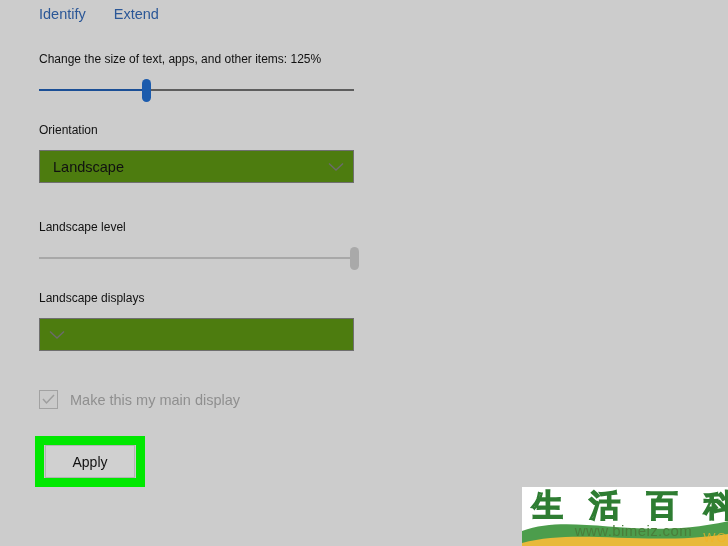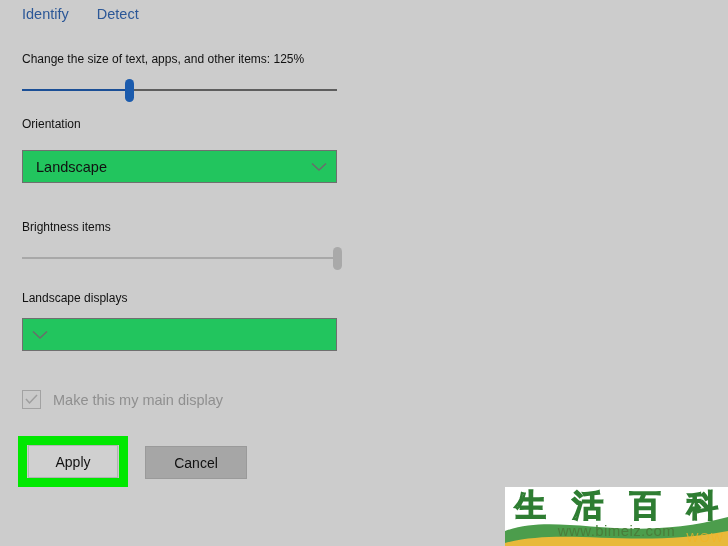--- a/index.html
+++ b/index.html
@@ -12,20 +12,21 @@
     background: #cccccc;
     font-family: "Liberation Sans", sans-serif;
     overflow: hidden;
     position: relative;
   }
 
   .screen {
     position: absolute;
     inset: 0;
     background: #cccccc;
+    margin-left: 17px;
   }
 
   
   .toplinks {
     position: absolute;
     left: 22px;
     top: 5px;
     display: flex;
     align-items: baseline;
     gap: 28px;
@@ -88,21 +89,21 @@
     cursor: default;
   }
 
   
   .combo {
     position: absolute;
     left: 22px;
     width: 315px;
     height: 33px;
     box-sizing: border-box;
-    background: #22c55e;
+    background: #4d7c0f;
     border: 1px solid #6f6f6f;
     display: flex;
     align-items: center;
     cursor: pointer;
   }
   .combo .value {
     flex: 1 1 auto;
     padding-left: 13px;
     font-size: 14.5px;
     color: #111111;
@@ -247,42 +248,42 @@
     letter-spacing: 1px;
   }
 </style>
 </head>
 <body>
 
 <div class="screen">
 
   <div class="toplinks">
     <span class="link">Identify</span>
-    <span class="link">Detect</span>
+    <span class="link">Extend</span>
   </div>
 
   <div class="label" style="top:50px;">Change the size of text, apps, and other items: 125%</div>
 
   <div class="slider" style="top:77px;">
     <div class="track"></div>
     <div class="fill" style="width:34%;"></div>
     <div class="thumb" style="left:34%;"></div>
   </div>
 
-  <div class="label" style="top:115px;">Orientation</div>
+  <div class="label" style="top:121px;">Orientation</div>
   <div class="combo" style="top:150px;">
     <span class="value">Landscape</span>
     <span class="chev">
       <svg width="16" height="10" viewBox="0 0 16 10" aria-hidden="true">
         <path d="M1 1.5 L8 8 L15 1.5" fill="none" stroke="#6b6b6b" stroke-width="1.4"></path>
       </svg>
     </span>
   </div>
 
-  <div class="label" style="top:218px;">Brightness items</div>
+  <div class="label" style="top:218px;">Landscape level</div>
   <div class="slider disabled" style="top:245px;">
     <div class="track"></div>
     <div class="fill" style="width:100%;"></div>
     <div class="thumb" style="left:100%;"></div>
   </div>
 
   <div class="label" style="top:289px;">Landscape displays</div>
   <div class="combo" style="top:318px;">
     <span class="chev">
       <svg width="16" height="10" viewBox="0 0 16 10" aria-hidden="true">
@@ -296,21 +297,20 @@
       <svg width="13" height="11" viewBox="0 0 13 11" aria-hidden="true">
         <path d="M1 5 L4.5 9 L12 1" fill="none" stroke="#9e9e9e" stroke-width="1.5"></path>
       </svg>
     </span>
     <span class="caption">Make this my main display</span>
   </div>
 
   <div class="highlight-box"></div>
 
   <div class="btn apply">Apply</div>
-  <div class="btn cancel">Cancel</div>
 
 
   <div class="watermark">
     <svg class="waves" viewBox="0 0 223 59" preserveAspectRatio="none" aria-hidden="true">
       <path d="M0 44 C55 24, 120 58, 223 30 L223 59 L0 59 Z" fill="#4c9d4c"></path>
       <path d="M0 56 C60 40, 130 62, 223 44 L223 59 L0 59 Z" fill="#e8b93a"></path>
     </svg>
     <div class="cn">
       <span>生</span>
       <span>活</span>

